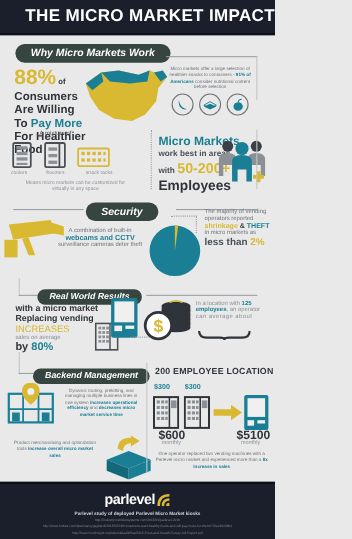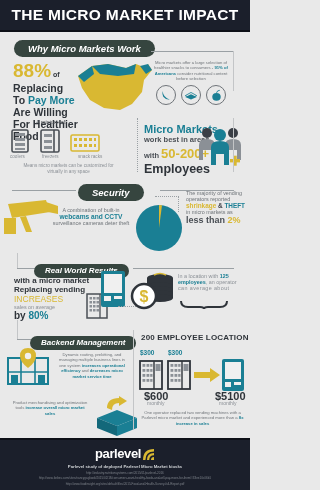--- a/index.html
+++ b/index.html
@@ -3,21 +3,21 @@
 <meta charset="utf-8">
 <style>
   * { box-sizing: border-box; margin:0; padding:0; }
   body {
     width:250px; height:490px;
     font-family:"Liberation Sans", sans-serif;
     background:#e9e9e9; overflow:hidden; position:relative;
   }
   .header {
     background:#1b1f2b; height:32px;
-    display:flex; align-items:center; justify-content:center;
+    display:flex; align-items:center; justify-content:flex-end;
     border-bottom:2px solid #0d1017;
   }
   .header h1 { color:#fff; font-size:15.5px; font-weight:bold; letter-spacing:.3px; }
   .pill {
     background:#36453f; color:#fff; border-radius:12px;
     padding:3px 14px; font-size:9.5px; font-weight:bold;
     display:inline-block; font-style:italic;
   }
   .pill.sm { font-size:8px; padding:2.5px 11px;text-align:right; }
   .teal { color:#1a7f94; }
@@ -64,23 +64,23 @@
 </div>
 
 <div class="sect" style="left:14px;top:38px;">
   <span class="pill">Why Micro Markets Work</span>
 </div>
 <div class="hline" style="left:151px;top:51px;width:83px;"></div>
 <div class="vline" style="left:233px;top:51px;height:40px;"></div>
 
 <div class="sect" style="left:13px;top:60px;width:80px;">
   <div><span class="big88">88%</span><span class="lead" style="font-size:7px;"> <span>of</span></span></div>
-  <div class="lead">Replacing</div>
+  <div class="lead">Consumers</div>
+  <div class="lead">Are Willing</div>
   <div class="lead"><span>To </span><span class="teal">Pay More</span></div>
-  <div class="lead">Are Willing</div>
   <div class="lead">For Healthier Food</div>
 </div>
 
 <svg width="80" height="58" style="position:absolute;left:74px;top:58px;" viewBox="0 0 80 58">
   <path d="M4 18 L18 8 L34 6 L52 10 L62 6 L72 10 L74 6 L78 12 L70 22 L68 34 L58 46 L46 52 L30 50 L16 42 L8 30 Z" fill="#d9b832"></path>
   <path d="M18 8 L34 6 L52 10 L62 6 L60 16 L44 18 L26 16 Z" fill="#1a7f94"></path>
   <path d="M66 8 L74 6 L78 12 L72 16 Z" fill="#1a7f94"></path>
   <path d="M4 18 L18 8 L20 16 L10 24 Z" fill="#1a7f94"></path>
 </svg>
 

